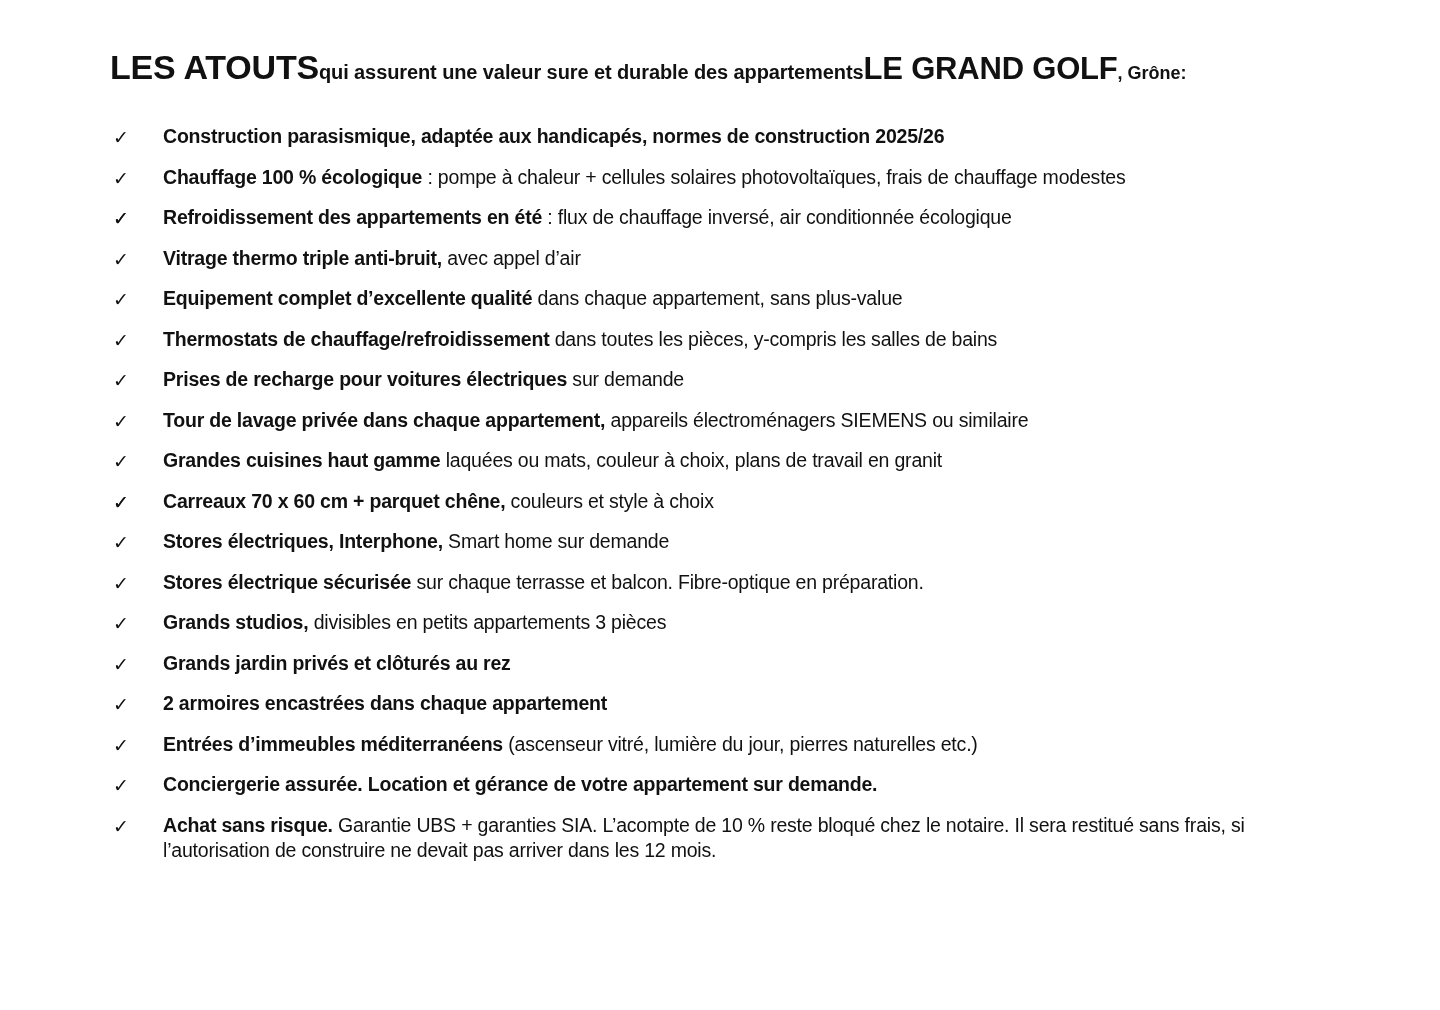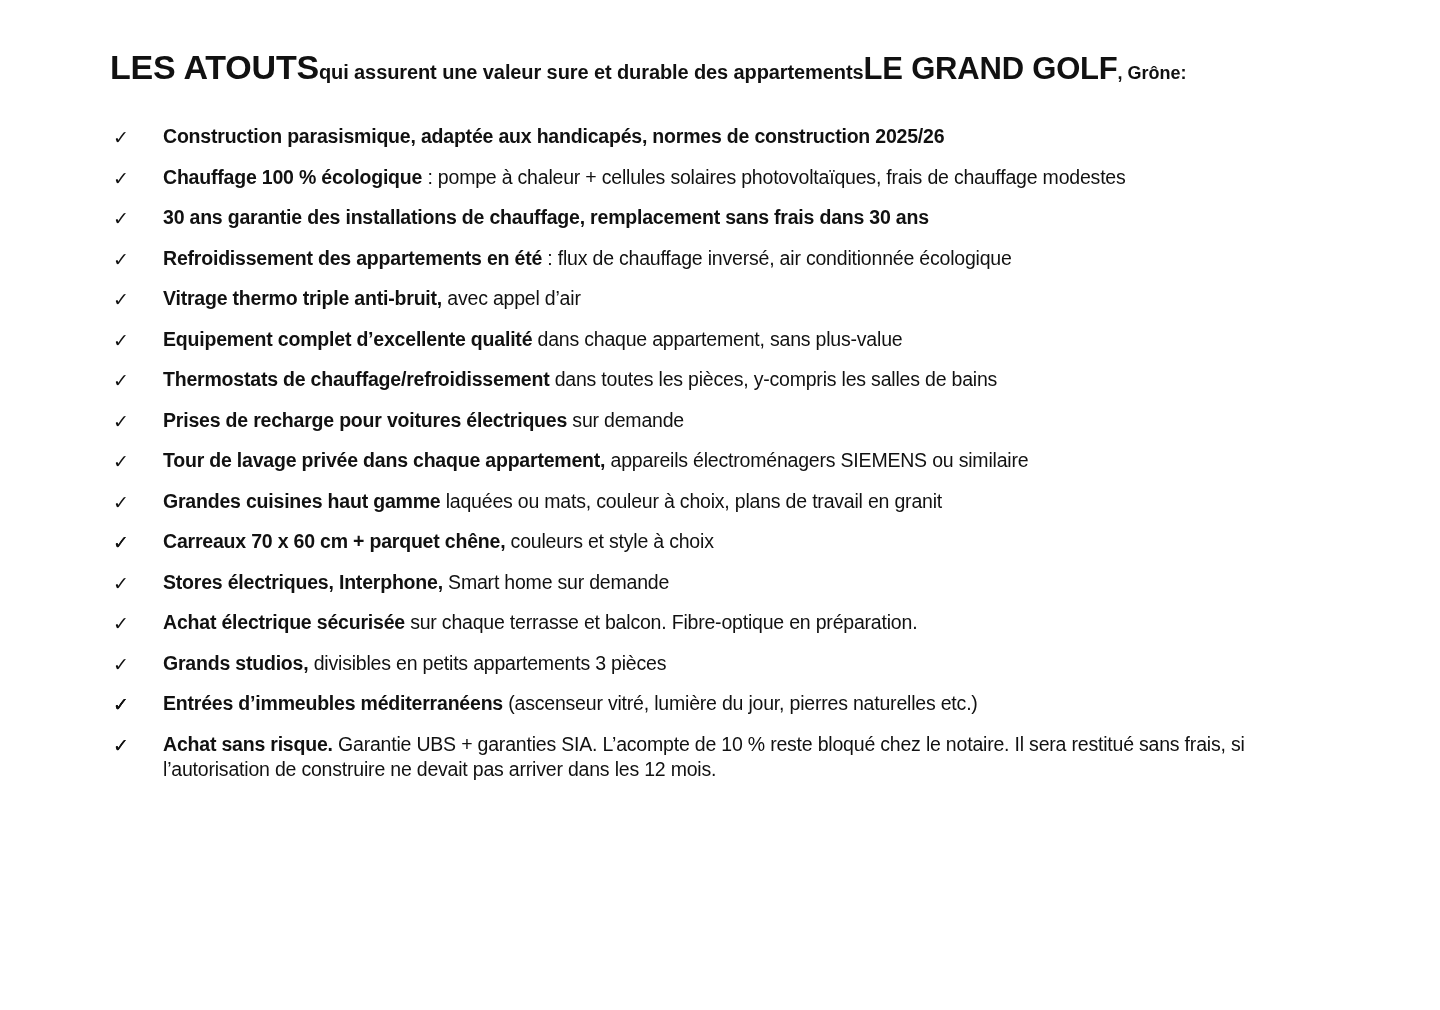--- a/index.html
+++ b/index.html
@@ -112,21 +112,21 @@
 
     <div class="item">
       <span class="check">✓</span><span class="b">Construction parasismique, adaptée aux handicapés, normes de construction 2025/26</span><span class="r"></span>
     </div>
 
     <div class="item">
       <span class="check">✓</span><span class="b">Chauffage 100 % écologique</span><span class="r"> : pompe à chaleur + cellules solaires photovoltaïques, frais de chauffage modestes</span>
     </div>
 
     <div class="item">
-      <span class="check">✓</span><span class="b">30 ans garantie des installations de chauffage, remplacement sans frais dans 30 ans</span><span class="r"></span>
+      <span class="check">✓</span><span class="r"></span>
     </div>
 
     <div class="item">
       <span class="check">✓</span><span class="b">Refroidissement des appartements en été</span><span class="r"> : flux de chauffage inversé, air conditionnée écologique</span>
     </div>
 
     <div class="item">
       <span class="check">✓</span><span class="b">Vitrage thermo triple anti-bruit,</span><span class="r"> avec appel d’air</span>
     </div>
 
@@ -156,41 +156,41 @@
 
     <div class="item">
       <span class="check">✓</span><span class="b">Carreaux 70 x 60 cm + parquet chêne,</span><span class="r"> couleurs et style à choix</span>
     </div>
 
     <div class="item">
       <span class="check">✓</span><span class="b">Stores électriques, Interphone,</span><span class="r"> Smart home sur demande</span>
     </div>
 
     <div class="item">
-      <span class="check">✓</span><span class="b">Achat électrique sécurisée</span><span class="r"> sur chaque terrasse et balcon. Fibre-optique en préparation.</span>
+      <span class="check">✓</span><span class="b">Stores électrique sécurisée</span><span class="r"> sur chaque terrasse et balcon. Fibre-optique en préparation.</span>
     </div>
 
     <div class="item">
       <span class="check">✓</span><span class="b">Grands studios,</span><span class="r"> divisibles en petits appartements 3 pièces</span>
     </div>
 
     <div class="item">
-      <span class="check">✓</span><span class="r"></span>
+      <span class="check">✓</span><span class="b">Grands jardin privés et clôturés au rez</span><span class="r"></span>
     </div>
 
     <div class="item">
-      <span class="check">✓</span><span class="r"></span>
+      <span class="check">✓</span><span class="b">2 armoires encastrées dans chaque appartement</span><span class="r"></span>
     </div>
 
     <div class="item">
       <span class="check">✓</span><span class="b">Entrées d’immeubles méditerranéens</span><span class="r"> (ascenseur vitré, lumière du jour, pierres naturelles etc.)</span>
     </div>
 
     <div class="item">
-      <span class="check">✓</span><span class="r"></span>
+      <span class="check">✓</span><span class="b">Conciergerie assurée. Location et gérance de votre appartement sur demande.</span><span class="r"></span>
     </div>
 
     <div class="item last">
       <span class="check">✓</span><span class="b">Achat sans risque.</span><span class="r">  Garantie UBS + garanties SIA. L’acompte de 10 % reste bloqué chez le notaire. Il sera restitué sans frais, si l’autorisation de construire ne devait pas arriver dans les 12 mois.</span>
     </div>
 
   </div>
 </div>
 
 </body></html>

